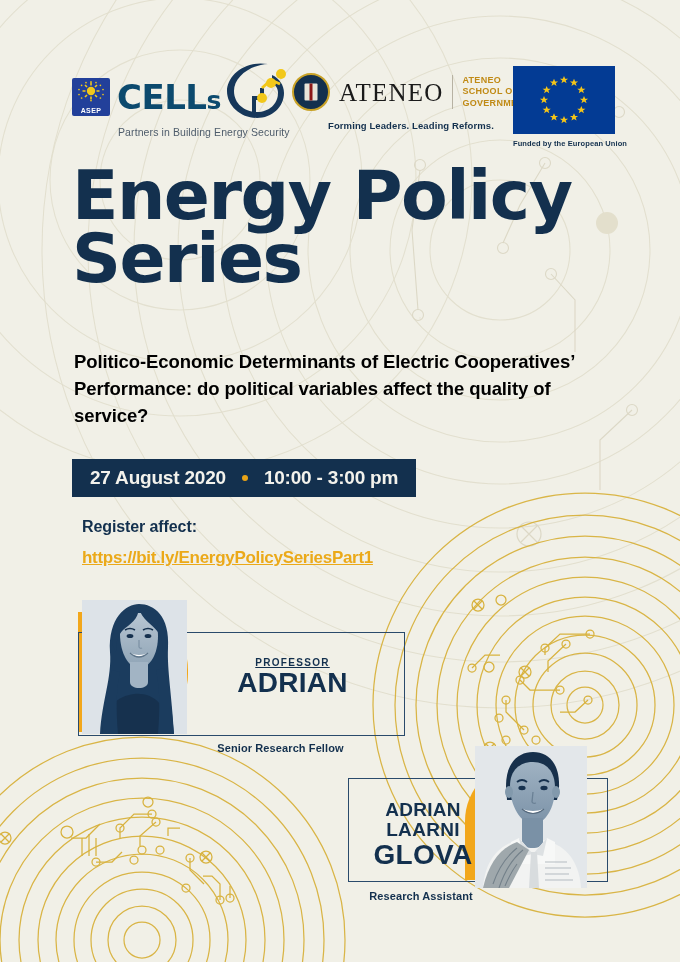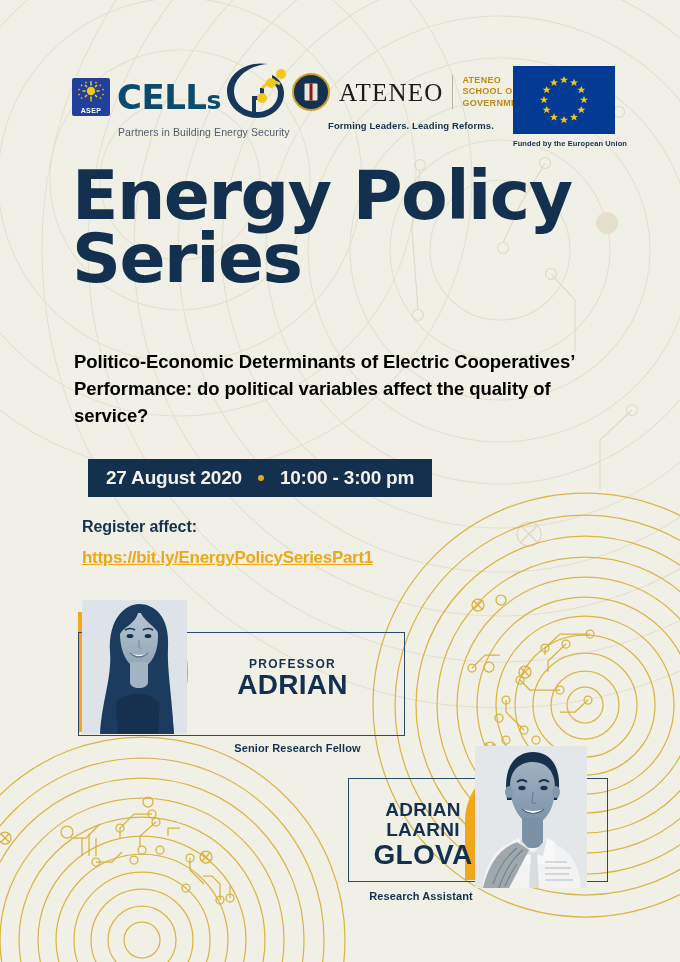--- a/index.html
+++ b/index.html
@@ -63,21 +63,21 @@
   
   .subtitle{
     position:absolute;left:74px;top:348px;width:540px;
     font-size:18.5px;font-weight:700;line-height:1.46;color:#000000;letter-spacing:-.1px;
   }
 
   
   .date-band{
     position:absolute;left:72px;top:459px;height:38px;
     background:#13304E;display:inline-flex;align-items:center;
-    padding:0 18px;gap:16px;margin-left:16px;
+    padding:0 18px;gap:16px;
   }
   .date-band .dtxt{color:#F3F2EC;font-size:19px;font-weight:700;letter-spacing:-.2px;white-space:nowrap;}
   .date-band .dot{width:6px;height:6px;border-radius:50%;background:#E8A317;flex:none;}
 
   
   .reg-label{
     position:absolute;left:82px;top:518px;
     font-size:16px;font-weight:700;color:#13304E;letter-spacing:-.1px;
   }
   .reg-link{
@@ -89,21 +89,21 @@
   .speaker{position:absolute;}
 
   .card-box{position:absolute;border:1.5px solid #2A4A6B;background:transparent;}
 
   .photo{position:absolute;overflow:hidden;}
   .photo .pimg{position:absolute;inset:0;}
 
   .yellow-blob{position:absolute;background:#F2A71B;}
 
   .sp-text{position:absolute;text-align:center;color:#13304E;line-height:1.04;}
-  .sp-pre{font-size:12px;font-weight:700;letter-spacing:1.3px;}
+  .sp-pre{font-size:10px;font-weight:700;letter-spacing:1.3px;text-decoration:underline;}
   .sp-first{font-size:19px;font-weight:700;letter-spacing:.3px;}
   .sp-last{font-size:28px;font-weight:700;letter-spacing:.3px;}
   .sp-role{position:absolute;font-size:11px;font-weight:700;color:#13304E;text-align:center;letter-spacing:.1px;}
 </style>
 </head>
 <body>
 
 <div class="poster">
 
   <div class="bg-layer">
@@ -424,21 +424,21 @@
           <path d="M82 68 C88 90 90 112 92 134 L76 134 C78 110 78 88 74 70 Z" fill="#1B3C5E"></path>
         </g>
       </svg>
     </div>
 
     <div class="sp-text" style="left:195px;top:658px;width:195px;">
       <div class="sp-pre">PROFESSOR</div>
       <div class="sp-last">ADRIAN</div>
     </div>
 
-    <div class="sp-role" style="left:155px;top:742px;width:285px;">Senior Research Fellow</div>
+    <div class="sp-role" style="left:138px;top:742px;width:285px;">Senior Research Fellow</div>
   </div>
 
   <div class="speaker" style="left:0;top:0;">
 
     <div class="yellow-blob" style="left:465px;top:762px;width:118px;height:118px;border-radius:59px 59px 0 0;"></div>
 
     <div class="card-box" style="left:348px;top:778px;width:258px;height:102px;"></div>
 
     <div class="photo" style="left:475px;top:746px;width:112px;height:142px;">
       <svg class="pimg" width="112" height="142" viewBox="0 0 112 142" preserveAspectRatio="xMidYMid slice">

